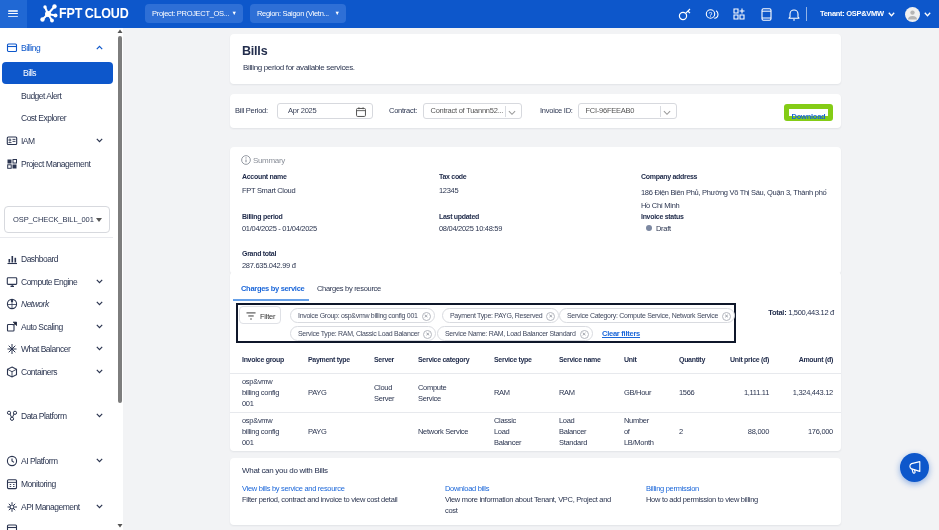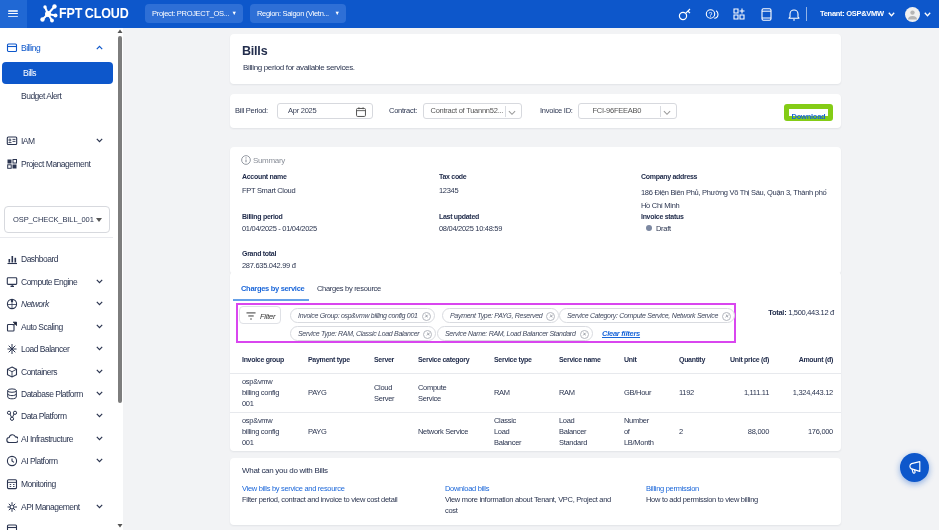--- a/index.html
+++ b/index.html
@@ -39,21 +39,21 @@
 #dlbtn { position:absolute; right:8px; top:10px; width:49px; height:17px; border:5px solid #84cc16; border-radius:3px; color:#1a66d9; font-size:7.5px; font-weight:bold; text-align:center; line-height:15px; background:#fff; }
 
 #card3 { top:119px; height:127px; }
 #card3 .shead { position:absolute; left:11px; top:8px; font-size:8px; color:#8a8f99; letter-spacing:-0.3px; }
 .slabel { position:absolute; font-size:7px; letter-spacing:-0.3px; font-weight:bold; color:#232e4d; white-space:nowrap; }
 .sval { position:absolute; font-size:7.5px; letter-spacing:-0.3px; color:#2b3550; white-space:nowrap; }
 
 #card4 { top:244px; height:179px; }
 .tab { position:absolute; top:12px; font-size:7.5px; letter-spacing:-0.3px; }
 #tabline { position:absolute; left:3px; top:27px; width:76px; height:2px; background:#66a0e8; }
-#redbox { position:absolute; left:6px; top:31px; width:500px; height:40px; border:2px solid #d946ef;font-style:italic; }
+#redbox { position:absolute; left:6px; top:31px; width:500px; height:40px; border:2px solid #0f172a; }
 #filterbtn { position:absolute; left:1px; top:1px; width:42px; height:18px; border:1px solid #dfe1e6; border-radius:4px; background:#fff; }
 .chip { position:absolute; height:15px; border:1px solid #d9dbe0; border-radius:8px; background:#fff; font-size:7px; letter-spacing:-0.3px; color:#40485e; line-height:13px; padding:0 16px 0 7px; white-space:nowrap; }
 .chip .x { position:absolute; right:3px; top:3px; width:9px; height:9px; border-radius:50%; border:1px solid #b5b8bf; color:#8a8f99; font-size:5.5px; line-height:7px; text-align:center; letter-spacing:0; }
 #total { position:absolute; right:7px; top:36px; font-size:7.5px; letter-spacing:-0.3px; color:#232e4d; }
 table { border-collapse:collapse; table-layout:fixed; width:611px; position:absolute; left:0; top:74px; }
 th { font-size:7px; letter-spacing:-0.3px; font-weight:bold; color:#232e4d; text-align:left; padding:0 4px 0 0; height:27px; vertical-align:middle; }
 td { font-size:7.5px; letter-spacing:-0.3px; color:#2b3550; padding:2.5px 4px 2.5px 0; vertical-align:middle; border-top:1px solid #e7e9ed; line-height:11px; }
 th:first-child, td:first-child { padding-left:12px; }
 .num { text-align:right; padding-right:8px !important; }
 
@@ -135,20 +135,23 @@
         <path d="M1 4.5 h9" stroke="#0d57cb" stroke-width="1.1"></path>
       </svg>
       <span class="tx">Billing</span>
       <svg class="cv2" style="position:absolute;right:10px;top:8px;transform:rotate(180deg);" width="7" height="5" viewBox="0 0 7 5">
         <path d="M0.8 0.8 L3.5 3.6 L6.2 0.8" stroke="#0d57cb" stroke-width="1.2" fill="none"></path>
       </svg>
     </div>
     <div class="sbitem" style="top:57px;">
       <span class="tx">Budget Alert</span>
     </div>
+    <div class="sbitem" style="top:79px;">
+      <span class="tx">Cost Explorer</span>
+    </div>
     <div class="sbitem" style="top:102px;">
       <svg class="ic" width="12" height="12" viewBox="0 0 11 12">
         <rect x="0.8" y="2" width="9.4" height="7.5" rx="1" fill="none" stroke="#2b3550" stroke-width="1.1"></rect>
         <circle cx="3.4" cy="5" r="1" fill="none" stroke="#2b3550" stroke-width="0.9"></circle>
         <path d="M6 4.4 h3 M6 6.4 h3 M2 7.6 h3" stroke="#2b3550" stroke-width="0.9"></path>
       </svg>
       <span class="tx">IAM</span>
       <svg class="cv2" style="position:absolute;right:10px;top:8px;" width="7" height="5" viewBox="0 0 7 5">
         <path d="M0.8 0.8 L3.5 3.6 L6.2 0.8" stroke="#2b3550" stroke-width="1.2" fill="none"></path>
       </svg>
@@ -199,62 +202,43 @@
       </svg>
       <span class="tx">Auto Scaling</span>
       <svg class="cv2" style="position:absolute;right:10px;top:8px;" width="7" height="5" viewBox="0 0 7 5">
         <path d="M0.8 0.8 L3.5 3.6 L6.2 0.8" stroke="#2b3550" stroke-width="1.2" fill="none"></path>
       </svg>
     </div>
     <div class="sbitem" style="top:310px;">
       <svg class="ic" width="12" height="12" viewBox="0 0 11 12">
         <path d="M5.5 1 v10 M1 6 h9 M2.2 2.7 l6.6 6.6 M8.8 2.7 l-6.6 6.6" stroke="#2b3550" stroke-width="1"></path>
       </svg>
-      <span class="tx">Load Balancer</span>
+      <span class="tx">What Balancer</span>
       <svg class="cv2" style="position:absolute;right:10px;top:8px;" width="7" height="5" viewBox="0 0 7 5">
         <path d="M0.8 0.8 L3.5 3.6 L6.2 0.8" stroke="#2b3550" stroke-width="1.2" fill="none"></path>
       </svg>
     </div>
     <div class="sbitem" style="top:333px;">
       <svg class="ic" width="12" height="12" viewBox="0 0 11 12">
         <path d="M5.5 1 L10 3.3 V8.7 L5.5 11 L1 8.7 V3.3 Z" fill="none" stroke="#2b3550" stroke-width="1.1"></path>
         <path d="M1 3.3 L5.5 5.7 L10 3.3 M5.5 5.7 V11" stroke="#2b3550" stroke-width="0.9" fill="none"></path>
       </svg>
       <span class="tx">Containers</span>
-      <svg class="cv2" style="position:absolute;right:10px;top:8px;" width="7" height="5" viewBox="0 0 7 5">
-        <path d="M0.8 0.8 L3.5 3.6 L6.2 0.8" stroke="#2b3550" stroke-width="1.2" fill="none"></path>
-      </svg>
-    </div>
-    <div class="sbitem" style="top:355px;">
-      <svg class="ic" width="12" height="12" viewBox="0 0 11 12">
-        <ellipse cx="5.5" cy="2.6" rx="4.3" ry="1.7" fill="none" stroke="#2b3550" stroke-width="1"></ellipse>
-        <path d="M1.2 2.6 V9 c0 1 1.9 1.8 4.3 1.8 s4.3-0.8 4.3-1.8 V2.6 M1.2 5.8 c0 1 1.9 1.8 4.3 1.8 s4.3-0.8 4.3-1.8" fill="none" stroke="#2b3550" stroke-width="1"></path>
-      </svg>
-      <span class="tx">Database Platform</span>
       <svg class="cv2" style="position:absolute;right:10px;top:8px;" width="7" height="5" viewBox="0 0 7 5">
         <path d="M0.8 0.8 L3.5 3.6 L6.2 0.8" stroke="#2b3550" stroke-width="1.2" fill="none"></path>
       </svg>
     </div>
     <div class="sbitem" style="top:377px;">
       <svg class="ic" width="12" height="12" viewBox="0 0 11 12">
         <circle cx="2.5" cy="2.8" r="1.6" fill="none" stroke="#2b3550"></circle>
         <circle cx="8.5" cy="2.8" r="1.6" fill="none" stroke="#2b3550"></circle>
         <circle cx="5.5" cy="8.8" r="1.6" fill="none" stroke="#2b3550"></circle>
         <path d="M3.5 4 L5 7.3 M7.5 4 L6 7.3" stroke="#2b3550"></path>
       </svg>
       <span class="tx">Data Platform</span>
-      <svg class="cv2" style="position:absolute;right:10px;top:8px;" width="7" height="5" viewBox="0 0 7 5">
-        <path d="M0.8 0.8 L3.5 3.6 L6.2 0.8" stroke="#2b3550" stroke-width="1.2" fill="none"></path>
-      </svg>
-    </div>
-    <div class="sbitem" style="top:400px;">
-      <svg class="ic" width="12" height="12" viewBox="0 0 11 12">
-        <path d="M3 9.5 a2.5 2.5 0 0 1 -0.3-5 a3.2 3.2 0 0 1 6.2-0.6 a2.3 2.3 0 0 1 0.3 5.6 z" fill="none" stroke="#2b3550" stroke-width="1.1"></path>
-      </svg>
-      <span class="tx">AI Infrastructure</span>
       <svg class="cv2" style="position:absolute;right:10px;top:8px;" width="7" height="5" viewBox="0 0 7 5">
         <path d="M0.8 0.8 L3.5 3.6 L6.2 0.8" stroke="#2b3550" stroke-width="1.2" fill="none"></path>
       </svg>
     </div>
     <div class="sbitem" style="top:422px;">
       <svg class="ic" width="12" height="12" viewBox="0 0 11 12">
         <circle cx="5.5" cy="6" r="4.6" fill="none" stroke="#2b3550" stroke-width="1.1"></circle>
         <path d="M5.5 3.4 V6 L7.5 7.4" stroke="#2b3550" stroke-width="1.1" fill="none"></path>
       </svg>
       <span class="tx">AI Platform</span>
@@ -313,21 +297,21 @@
         </svg>
     </div>
     <div class="lbl" style="left:159px">Contract:</div>
     <div class="inputbox" style="left:192.5px; width:99px; padding-left:7px; color:#555;">Contract of Tuannn52...
       <div class="abs" style="right:15px; top:2px; width:1px; height:11px; background:#d9dbe0"></div>
       <svg class="abs" style="right:4.5px; top:5.5px" width="8" height="6" viewBox="0 0 9 6">
           <path d="M1 1 L4.5 4.5 L8 1" stroke="#999" stroke-width="1.2" fill="none"></path>
         </svg>
     </div>
     <div class="lbl" style="left:310px">Invoice ID:</div>
-    <div class="inputbox" style="left:347.5px; width:99px; padding-left:14px; color:#555;">FCI-96FEEAB0
+    <div class="inputbox" style="left:347.5px; width:99px; padding-left:7px; color:#555;">FCI-96FEEAB0
       <div class="abs" style="right:15px; top:2px; width:1px; height:11px; background:#d9dbe0"></div>
       <svg class="abs" style="right:4.5px; top:5.5px" width="8" height="6" viewBox="0 0 9 6">
           <path d="M1 1 L4.5 4.5 L8 1" stroke="#999" stroke-width="1.2" fill="none"></path>
         </svg>
     </div>
     <div id="dlbtn">Download</div>
   </div>
   <div id="card3" class="card">
     <div class="shead"><svg style="vertical-align:-2px" width="10" height="10" viewBox="0 0 11 11">
           <circle cx="5.5" cy="5.5" r="4.8" stroke="#8a8f99" stroke-width="1" fill="none"></circle>
@@ -397,21 +381,21 @@
             <th class="num">Amount (đ)</th>
       </tr>
       <tr>
         <td>osp&amp;vmw<br>billing config<br>001</td>
             <td>PAYG</td>
             <td>Cloud<br>Server</td>
             <td>Compute<br>Service</td>
             <td>RAM</td>
             <td>RAM</td>
             <td>GB/Hour</td>
-            <td>1192</td>
+            <td>1566</td>
             <td class="num">1,111.11</td>
             <td class="num">1,324,443.12</td>
       </tr>
       <tr>
         <td>osp&amp;vmw<br>billing config<br>001</td>
             <td>PAYG</td>
             <td></td>
             <td>Network Service</td>
             <td>Classic<br>Load<br>Balancer</td>
             <td>Load<br>Balancer<br>Standard</td>

